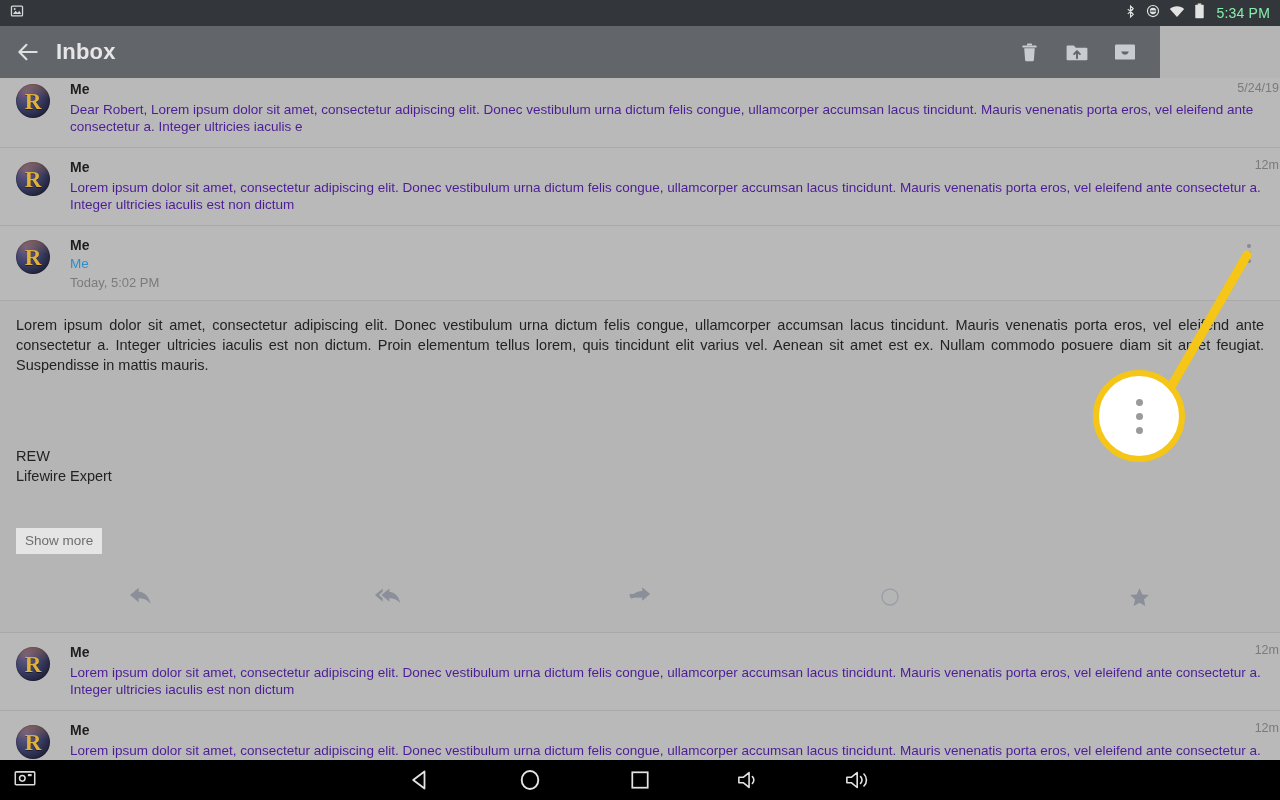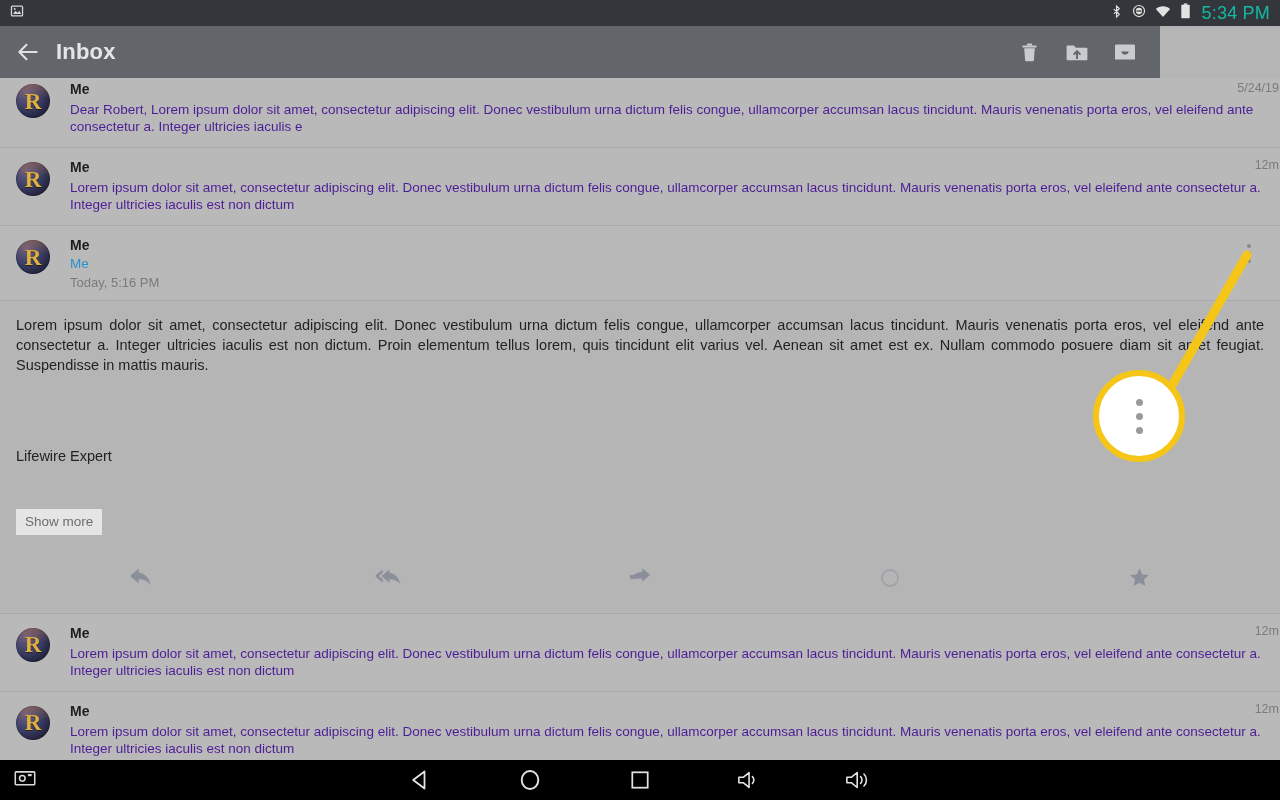--- a/index.html
+++ b/index.html
@@ -13,21 +13,21 @@
   #screen { position:relative; width:1280px; height:800px; overflow:hidden; background:#b5b5b5; }
 
   
   .statusbar {
     position:absolute; top:0; left:0; width:1280px; height:26px;
     background:#33363a; display:flex; align-items:center;
     padding:0 10px; z-index:40;
   }
   .sb-left { display:flex; align-items:center; gap:8px; }
   .sb-right { margin-left:auto; display:flex; align-items:center; gap:9px; }
-  .sb-time { color:#14b8a6; font-size:18px; letter-spacing:.2px; padding-left:2px; }
+  .sb-time { color:#86efac; font-size:14px; letter-spacing:.2px; padding-left:2px; }
   .sb-ico { display:block; }
 
   
   .appbar {
     position:absolute; top:26px; left:0; width:1160px; height:52px;
     background:#62666a; display:flex; align-items:center; z-index:30;
   }
   .appbar .back { width:56px; display:flex; justify-content:center; align-items:center; cursor:pointer; }
   .appbar .title {
     color:#e6e6e6; font-size:22px; font-weight:bold; letter-spacing:.2px;
@@ -225,33 +225,34 @@
     </div>
 
     <div class="expanded">
       <div class="exp-head">
         <div class="avatar">
             <span class="rglyph">R</span>
           </div>
         <div class="exp-meta">
           <div class="exp-name">Me</div>
           <div class="exp-to">Me</div>
-          <div class="exp-date">Today, 5:16 PM</div>
+          <div class="exp-date">Today, 5:02 PM</div>
         </div>
         <div class="exp-more">
           <i></i>
           <i></i>
           <i></i>
         </div>
       </div>
       <div class="exp-sep"></div>
 
       <div class="exp-content">
         <div class="exp-text">Lorem ipsum dolor sit amet, consectetur adipiscing elit. Donec vestibulum urna dictum felis congue, ullamcorper accumsan lacus tincidunt. Mauris venenatis porta eros, vel eleifend ante consectetur a. Integer ultricies iaculis est non dictum. Proin elementum tellus lorem, quis tincidunt elit varius vel. Aenean sit amet est ex. Nullam commodo posuere diam sit amet feugiat. Suspendisse in mattis mauris.</div>
         <div class="exp-sig">
+          <div>REW</div>
           <div>Lifewire Expert</div>
         </div>
         <div class="showmore-wrap">
           <button class="showmore">Show more</button>
         </div>
 
         <div class="exp-actions">
           <div class="act">
             <svg width="28" height="28" viewBox="0 0 24 24">
                 <path d="M10 7.2V4L2.6 10.2 10 16.4v-3.3c4.3 0 7.6 1.3 10.2 4.6-1-4.9-4.1-9.8-10.2-10.5z" fill="#8b8f99"></path>

